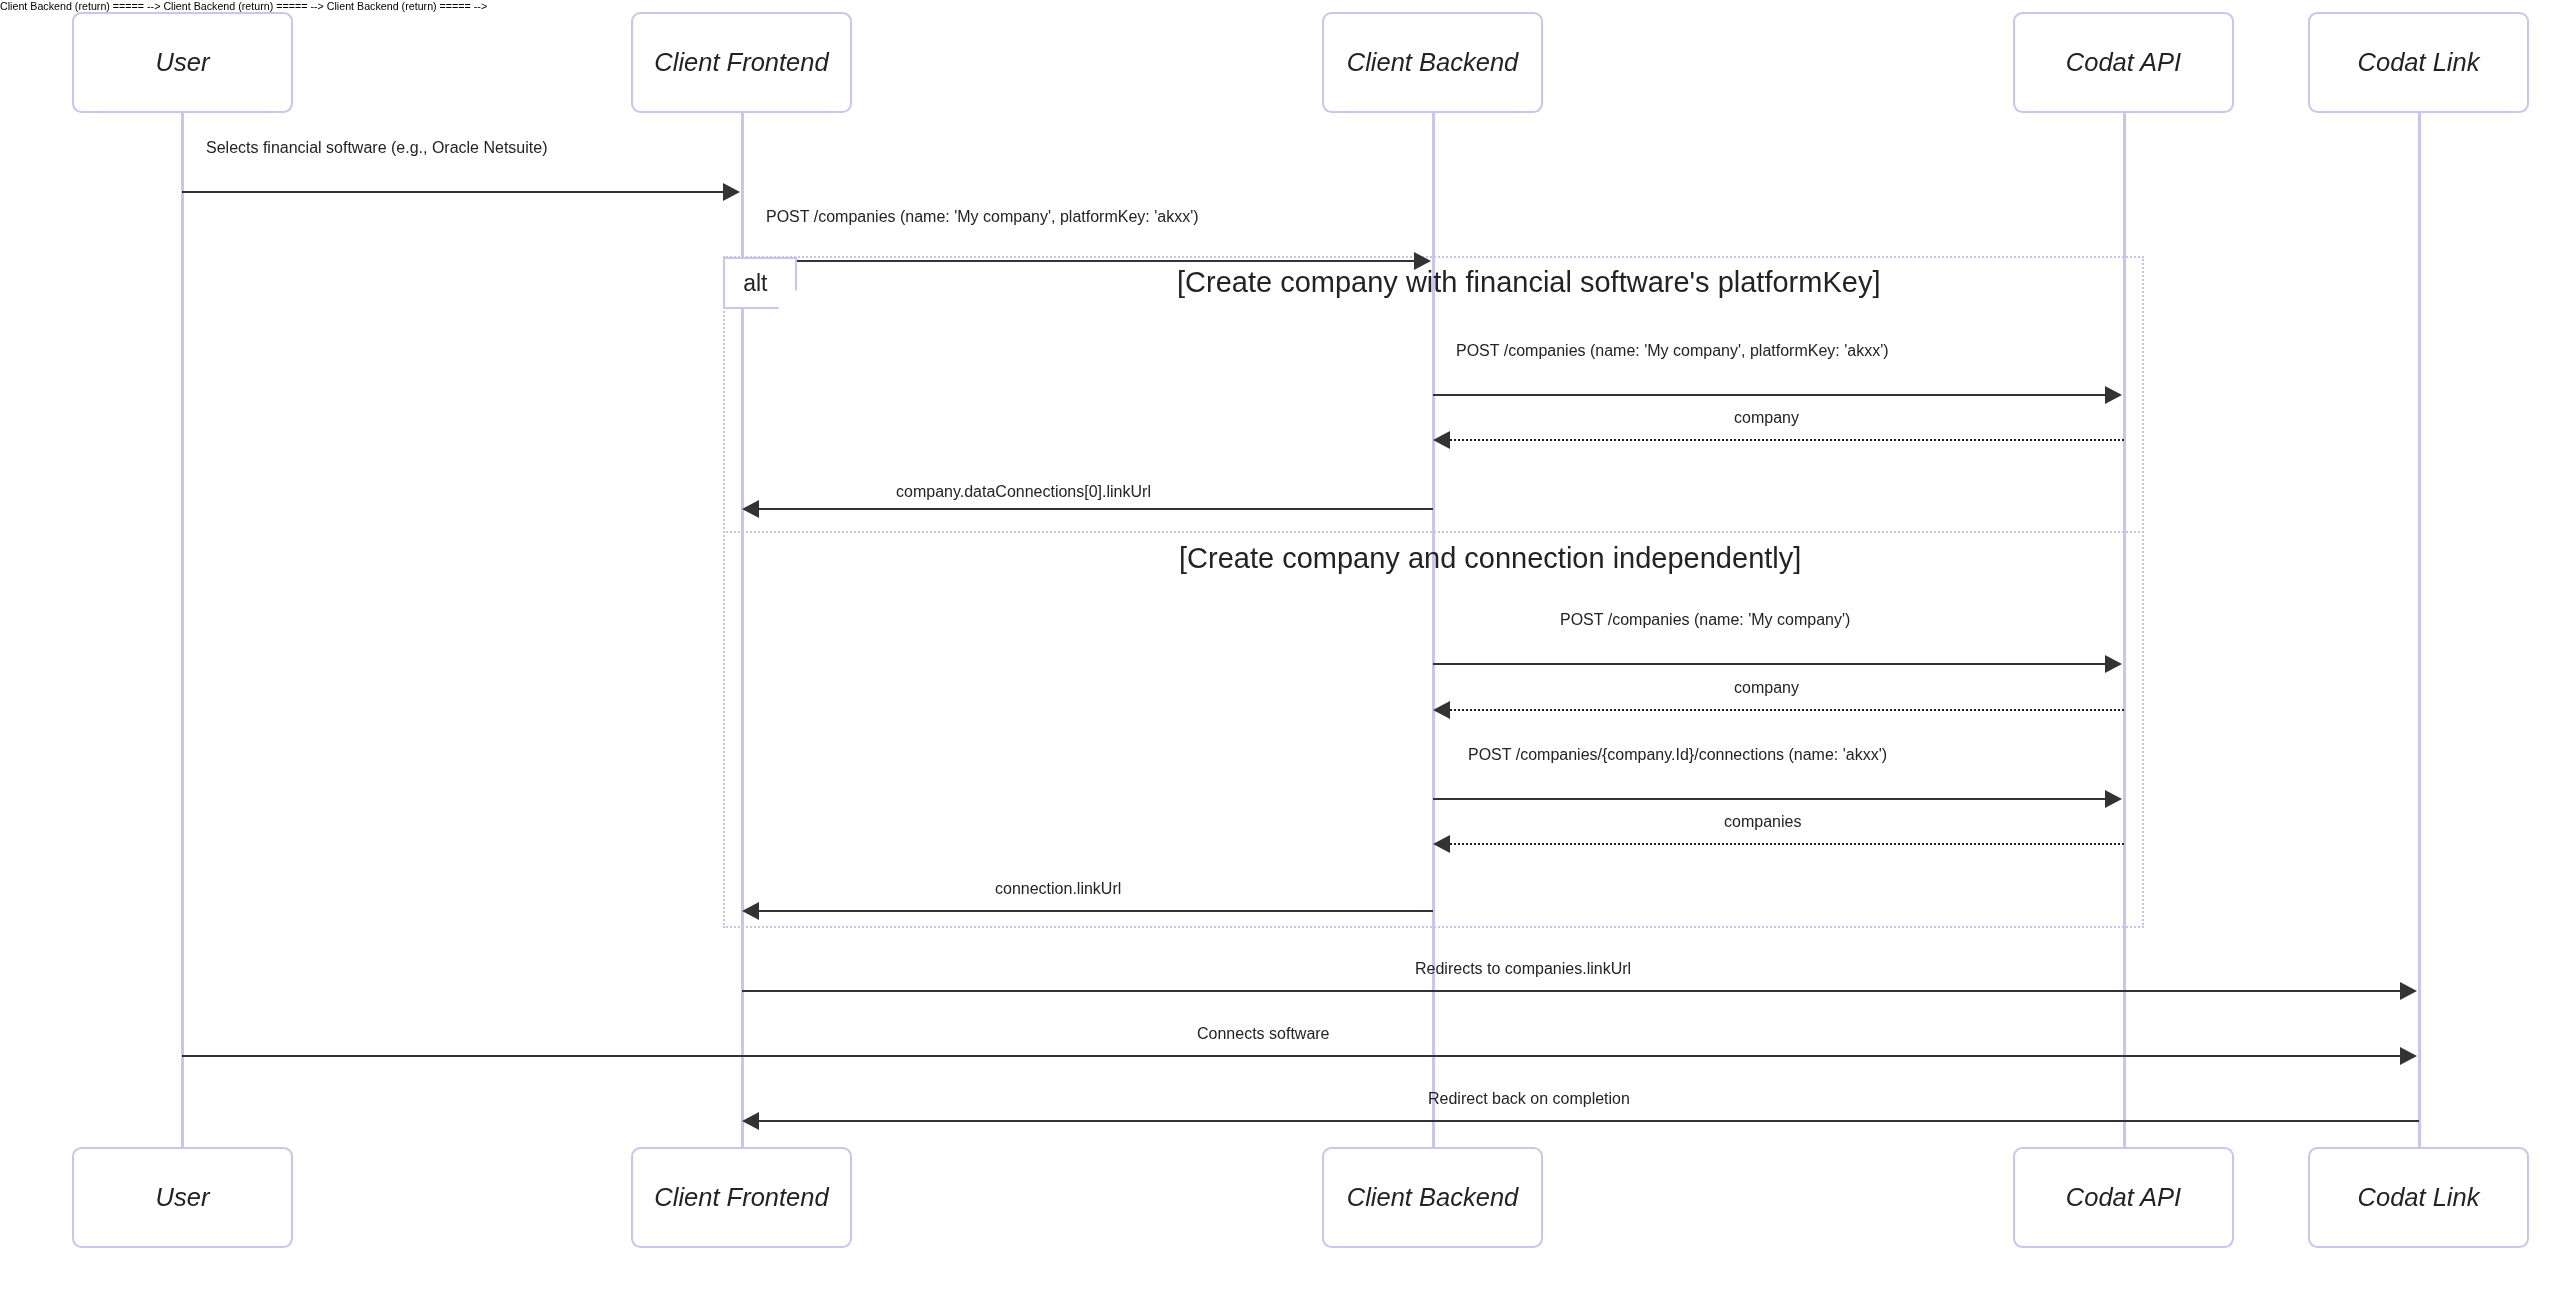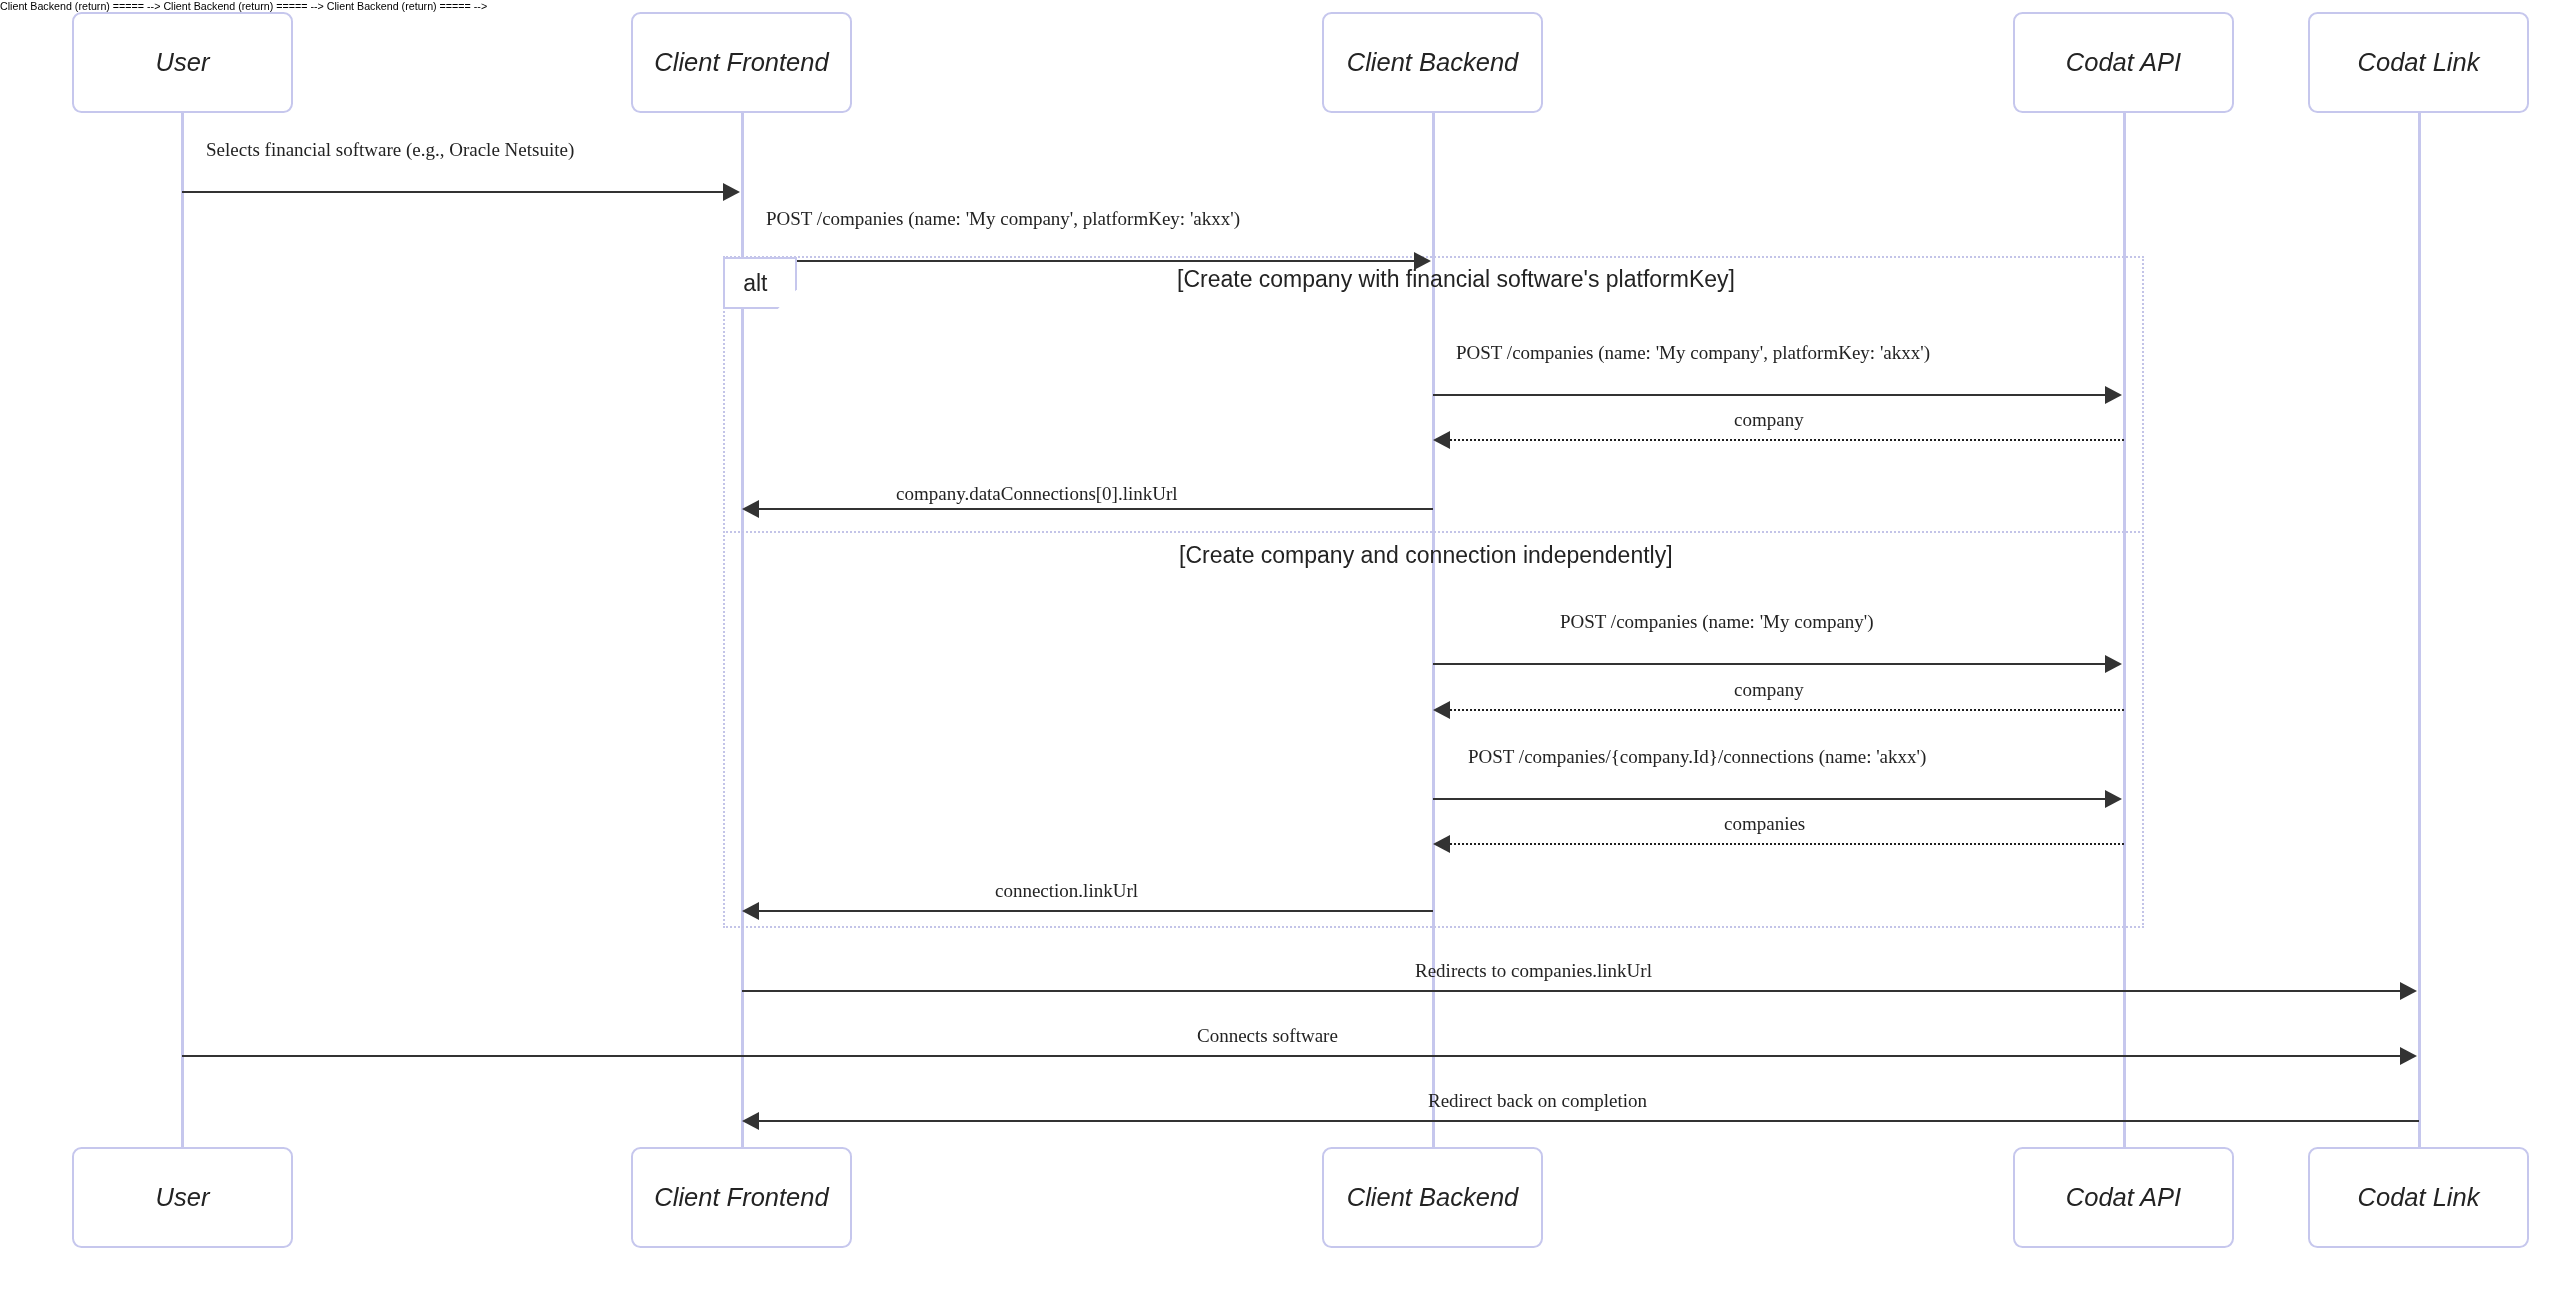--- a/index.html
+++ b/index.html
@@ -78,37 +78,37 @@
   }
   .alt-tag-text {
     font-size: 23px;
     color: #232323;
     line-height: 1;
     padding-right: 9.4px;
     font-family: "Liberation Sans", sans-serif;
   }
   .alt-condition {
     position: absolute;
-    font-size: 23px;
+    font-size: 29px;
     color: #232323;
     white-space: nowrap;
     z-index: 6;
     line-height: 1;
     font-family: "Liberation Sans", sans-serif;
   }
 
   
   .msg-label {
     position: absolute;
-    font-size: 19px;
+    font-size: 16px;
     color: #232323;
     white-space: nowrap;
     z-index: 6;
     line-height: 1;
-    font-family: Liberation Serif, serif;
+    font-family: Liberation Sans, sans-serif;
   }
   .msg-line {
     position: absolute;
     height: 0;
     z-index: 4;
   }
   .msg-line.solid {
     border-top: 2.7px solid #333333;
   }
   .msg-line.dotted {

